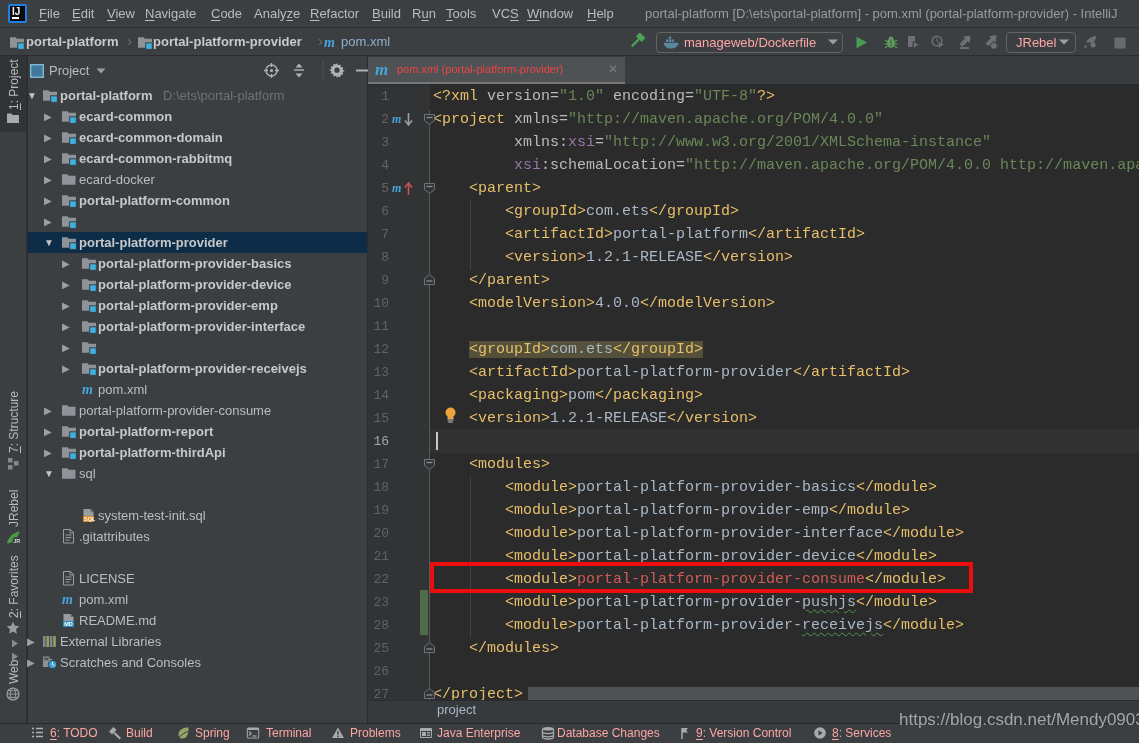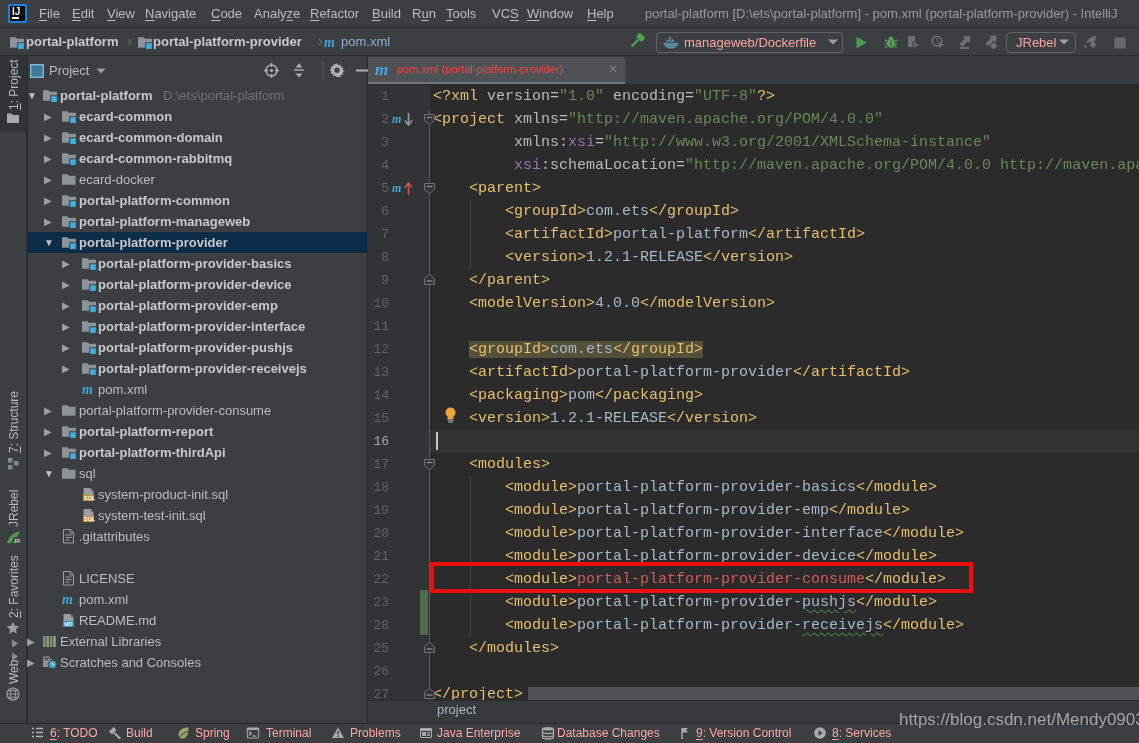--- a/index.html
+++ b/index.html
@@ -339,21 +339,20 @@
         <span class="tb" style="left:51px">portal-platform-common</span>
       </div>
 <div class="trow" style="top:155px">
         <span class="ar" style="left:16px">▶</span>
         <span class="tic" style="left:33px">
           <svg width="16" height="15" viewBox="0 0 16 15">
             <path d="M1 2.2h5.5l1.3 1.6H15v9H1z" fill="#8d9398"></path>
             <rect x="8.7" y="7.8" width="6.6" height="6.6" fill="#3eb1e1" stroke="#3c3f41"></rect>
           </svg>
         </span>
-        <span class="tb" style="left:51px">portal-platform-manageweb</span>
       </div>
 <div class="trow sel" style="top:176px">
         <span class="arv" style="left:16px">▼</span>
         <span class="tic" style="left:33px">
           <svg width="16" height="15" viewBox="0 0 16 15">
             <path d="M1 2.2h5.5l1.3 1.6H15v9H1z" fill="#8d9398"></path>
             <rect x="8.7" y="7.8" width="6.6" height="6.6" fill="#3eb1e1" stroke="#3c3f41"></rect>
           </svg>
         </span>
         <span class="tb" style="left:51px">portal-platform-provider</span>
@@ -399,21 +398,20 @@
         <span class="tb" style="left:70px">portal-platform-provider-interface</span>
       </div>
 <div class="trow" style="top:281px">
         <span class="ar" style="left:34px">▶</span>
         <span class="tic" style="left:53px">
           <svg width="16" height="15" viewBox="0 0 16 15">
             <path d="M1 2.2h5.5l1.3 1.6H15v9H1z" fill="#8d9398"></path>
             <rect x="8.7" y="7.8" width="6.6" height="6.6" fill="#3eb1e1" stroke="#3c3f41"></rect>
           </svg>
         </span>
-        <span class="tb" style="left:70px">portal-platform-provider-pushjs</span>
       </div>
 <div class="trow" style="top:302px">
         <span class="ar" style="left:34px">▶</span>
         <span class="tic" style="left:53px">
           <svg width="16" height="15" viewBox="0 0 16 15">
             <path d="M1 2.2h5.5l1.3 1.6H15v9H1z" fill="#8d9398"></path>
             <rect x="8.7" y="7.8" width="6.6" height="6.6" fill="#3eb1e1" stroke="#3c3f41"></rect>
           </svg>
         </span>
         <span class="tb" style="left:70px">portal-platform-provider-receivejs</span>
@@ -456,31 +454,20 @@
         <span class="tb" style="left:51px">portal-platform-thirdApi</span>
       </div>
 <div class="trow" style="top:407px">
         <span class="arv" style="left:16px">▼</span>
         <span class="tic" style="left:33px">
           <svg width="15" height="14" viewBox="0 0 15 14">
             <path d="M1 2.2h5.5l1.3 1.6H14.5v9H1z" fill="#8d9398"></path>
           </svg>
         </span>
         <span class="tn" style="left:51px">sql</span>
-      </div>
-<div class="trow" style="top:428px">
-        <span class="tic" style="left:53px">
-          <svg width="15" height="15" viewBox="0 0 15 15">
-            <path d="M2.5 1h7l3 3v4H2.5z" fill="#9a9da0"></path>
-            <path d="M9.5 1v3h3z" fill="#6c6f72"></path>
-            <rect x="2" y="8" width="11" height="6" fill="#d78a28"></rect>
-            <text x="3" y="13" font-family="Liberation Sans" font-weight="bold" font-size="5.5" fill="#fff">SQL</text>
-          </svg>
-        </span>
-        <span class="tn" style="left:70px">system-product-init.sql</span>
       </div>
 <div class="trow" style="top:470px">
         <span class="tic" style="left:33px">
           <svg width="15" height="15" viewBox="0 0 15 15">
             <path d="M2.5 0.5h7l3 3V14H2.5z" fill="#3c3f41" stroke="#9a9da0"></path>
             <path d="M9 1v3h3.2" fill="none" stroke="#9a9da0"></path>
             <path d="M4.5 6h6M4.5 8.5h6M4.5 11h4" stroke="#9a9da0"></path>
           </svg>
         </span>
         <span class="tn" style="left:51px">.gitattributes</span>

